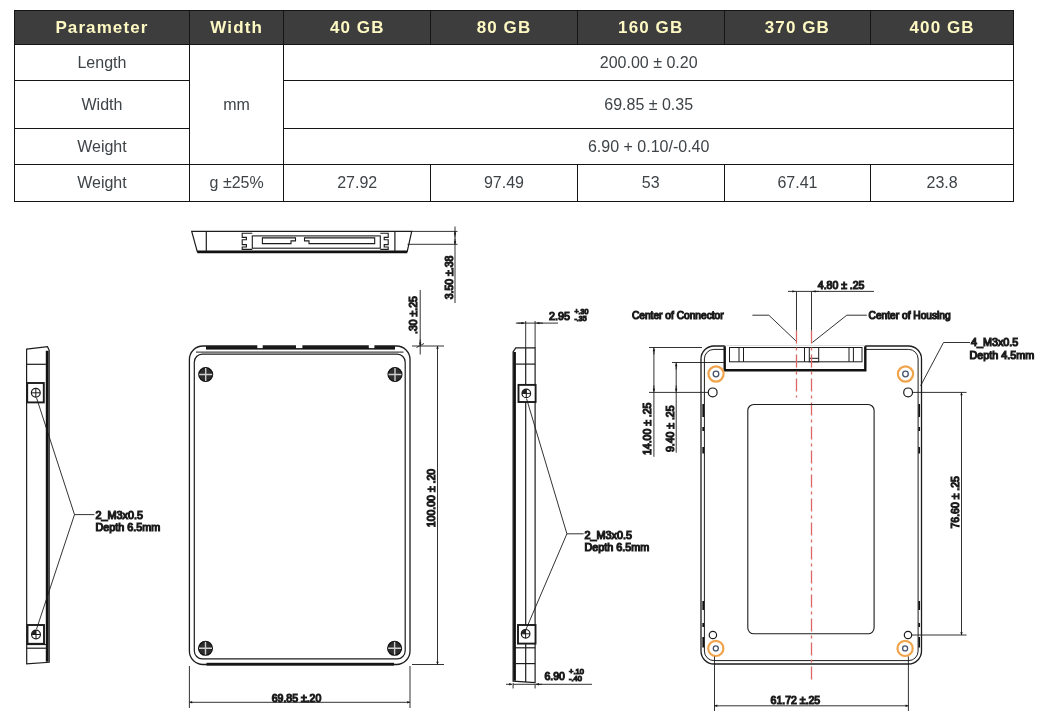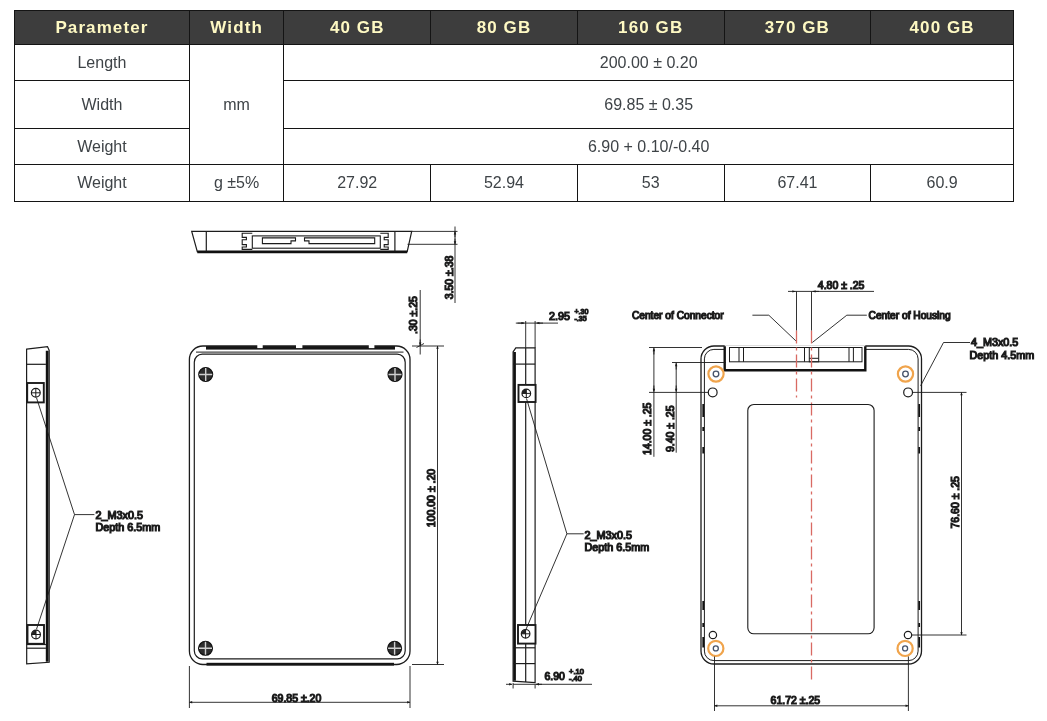--- a/index.html
+++ b/index.html
@@ -44,26 +44,26 @@
 <tr style="height:48px">
           <td>Width</td>
           <td colspan="5">69.85 ± 0.35</td>
         </tr>
 <tr style="height:36px">
           <td>Weight</td>
           <td colspan="5">6.90 + 0.10/-0.40</td>
         </tr>
 <tr style="height:37px">
           <td>Weight</td>
-          <td>g ±5%</td>
+          <td>g ±25%</td>
           <td>27.92</td>
-          <td>52.94</td>
+          <td>97.49</td>
           <td>53</td>
           <td>67.41</td>
-          <td>60.9</td>
+          <td>23.8</td>
         </tr>
 </tbody>
     </table>
 <svg width="1047" height="721" viewBox="0 0 1047 721" style="position:absolute;left:0;top:0;">
 <defs>
 <marker id="ar" viewBox="0 0 10 10" refX="9.2" refY="5" markerWidth="10" markerHeight="3.4" orient="auto-start-reverse">
           <path d="M0,1L10,5L0,9z" fill="#1a1a1a"></path>
         </marker>
 </defs>
 <g stroke="#1c1c1c" stroke-width="1.2" fill="none" stroke-linecap="butt">

